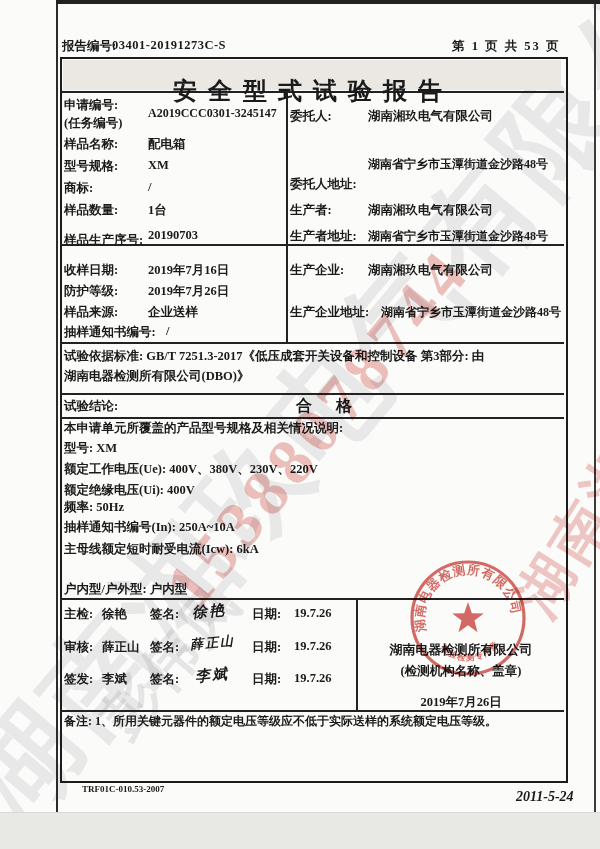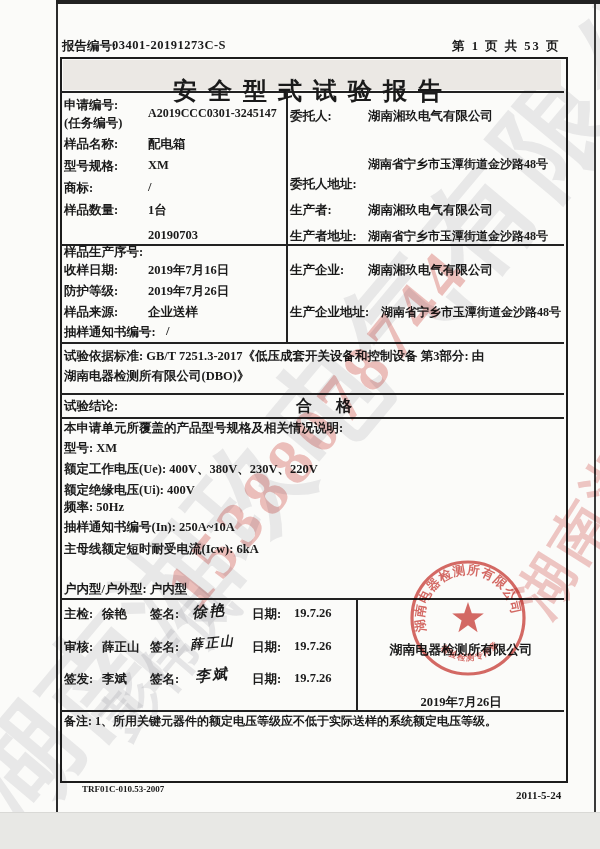--- a/index.html
+++ b/index.html
@@ -72,21 +72,21 @@
   <span class="abs txt z2" style="left:64px;top:115px;">(任务编号)</span>
   <span class="abs txt z2" style="left:148px;top:106px;font-size:12px;">A2019CCC0301-3245147</span>
   <span class="abs txt z2" style="left:64px;top:136px;">样品名称:</span>
   <span class="abs txt z2" style="left:148px;top:136px;">配电箱</span>
   <span class="abs txt z2" style="left:64px;top:158px;">型号规格:</span>
   <span class="abs txt z2" style="left:148px;top:158px;">XM</span>
   <span class="abs txt z2" style="left:64px;top:180px;">商标:</span>
   <span class="abs txt z2" style="left:148px;top:180px;">/</span>
   <span class="abs txt z2" style="left:64px;top:202px;">样品数量:</span>
   <span class="abs txt z2" style="left:148px;top:202px;">1台</span>
-  <span class="abs txt z2" style="left:64px;top:244px;">样品生产序号:</span>
+  <span class="abs txt z2" style="left:64px;top:232px;">样品生产序号:</span>
   <span class="abs txt z2" style="left:148px;top:228px;">20190703</span>
   <span class="abs txt z2" style="left:64px;top:262px;">收样日期:</span>
   <span class="abs txt z2" style="left:148px;top:262px;">2019年7月16日</span>
   <span class="abs txt z2" style="left:64px;top:283px;">防护等级:</span>
   <span class="abs txt z2" style="left:148px;top:283px;">2019年7月26日</span>
   <span class="abs txt z2" style="left:64px;top:304px;">样品来源:</span>
   <span class="abs txt z2" style="left:148px;top:304px;">企业送样</span>
   <span class="abs txt z2" style="left:64px;top:324px;">抽样通知书编号:</span>
   <span class="abs txt z2" style="left:166px;top:324px;">/</span>
 
@@ -133,26 +133,27 @@
   <span class="abs txt z2" style="left:294px;top:639px;">19.7.26</span>
 
   <span class="abs txt z2" style="left:64px;top:671px;">签发:</span>
   <span class="abs txt z2" style="left:102px;top:671px;">李斌</span>
   <span class="abs txt z2" style="left:150px;top:671px;">签名:</span>
   <span class="abs script z2" style="left:195px;top:666px;">李斌</span>
   <span class="abs txt z2" style="left:252px;top:671px;">日期:</span>
   <span class="abs txt z2" style="left:294px;top:671px;">19.7.26</span>
 
   <span class="abs z2" style="left:356px;top:641px;width:210px;text-align:center;font-size:13px;font-weight:700;">湖南电器检测所有限公司</span>
+  <span class="abs z2" style="left:356px;top:663px;width:210px;text-align:center;font-size:12.5px;font-weight:600;">(检测机构名称、盖章)</span>
   <span class="abs z2" style="left:356px;top:694px;width:210px;text-align:center;font-size:12.5px;font-weight:700;">2019年7月26日</span>
 
   <span class="abs sm z2" style="left:64px;top:713px;">备注: 1、所用关键元器件的额定电压等级应不低于实际送样的系统额定电压等级。</span>
 
   <span class="abs z2" style="left:57px;top:784px;font-size:9px;font-weight:700;font-family:'Liberation Serif',serif;margin-left:25px;">TRF01C-010.53-2007</span>
-  <span class="abs z2" style="left:516px;top:789px;font-size:11px;font-weight:700;">2011-5-24</span>
+  <span class="abs z2" style="left:516px;top:789px;font-size:14px;font-weight:700;font-style:italic;">2011-5-24</span>
 
   <div class="wm wm-red-phone z5">15388078744</div>
   <div class="wm wm-red-co z5">湖南湘玖电气有限公司</div>
 
   <svg class="abs stamp z6" viewBox="0 0 124 124">
     <circle cx="62" cy="62" r="56" fill="none" stroke="#cf4a44" stroke-width="3.2"></circle>
     <polygon fill="#cf4a44" points="62,46 65.8,57.2 77.8,57.6 68.4,64.6 71.6,76.2 62,69.2 52.4,76.2 55.6,64.6 46.2,57.6 58.2,57.2"></polygon>
     <defs>
       <path id="arcTop" d="M 20.6,77 A 44,44 0 1 1 103.4,77" fill="none"></path>
       <path id="arcBot" d="M 34,92 A 38,38 0 0 0 90,92" fill="none"></path>

